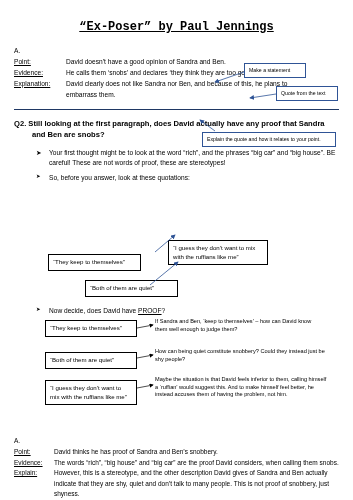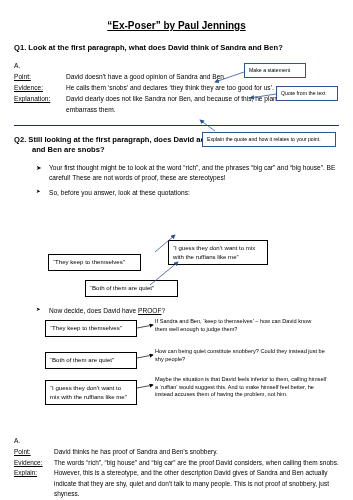--- a/index.html
+++ b/index.html
@@ -17,24 +17,25 @@
   }
   .page {
     position: relative;
     width: 353px;
     height: 500px;
     box-sizing: border-box;
     padding: 14px 14px 0 14px;
   }
   .doc-title {
     text-align: center;
-    font-size: 10px;
+    font-size: 12px;
     font-weight: bold;
     text-decoration: underline;
     margin: 6px 0 12px 0;
+    font-family: Liberation Mono, monospace;
   }
   .q-heading {
     font-size: 7.6px;
     font-weight: bold;
     line-height: 1.35;
     margin-bottom: 8px;
   }
   .q-heading.indent {
     padding-left: 18px;
     text-indent: -18px;
@@ -143,21 +144,20 @@
     flex: 1;
   }
 </style>
 </head>
 <body>
 
 <div class="page">
 
   <div class="doc-title">“Ex-Poser” by Paul Jennings</div>
 
-  <div class="q-heading">Q1. Look at the first paragraph, what does David think of Sandra and Ben?</div>
 
   <div class="pe-block">
     <div class="pe-row">
       <div class="pe-label nounder">A.</div>
       <div class="pe-text"></div>
     </div>
     <div class="pe-row">
       <div class="pe-label">Point:</div>
       <div class="pe-text">David doesn’t have a good opinion of Sandra and Ben.</div>
     </div>

